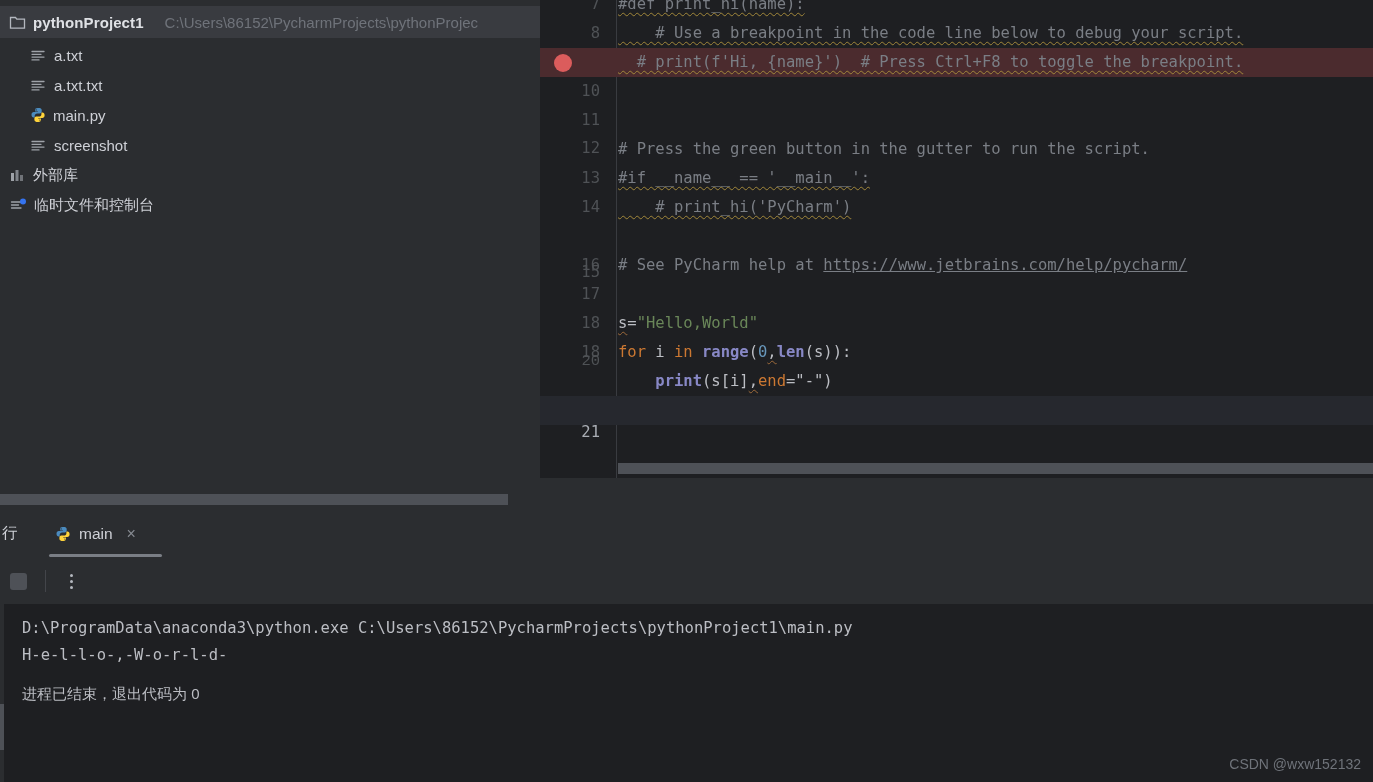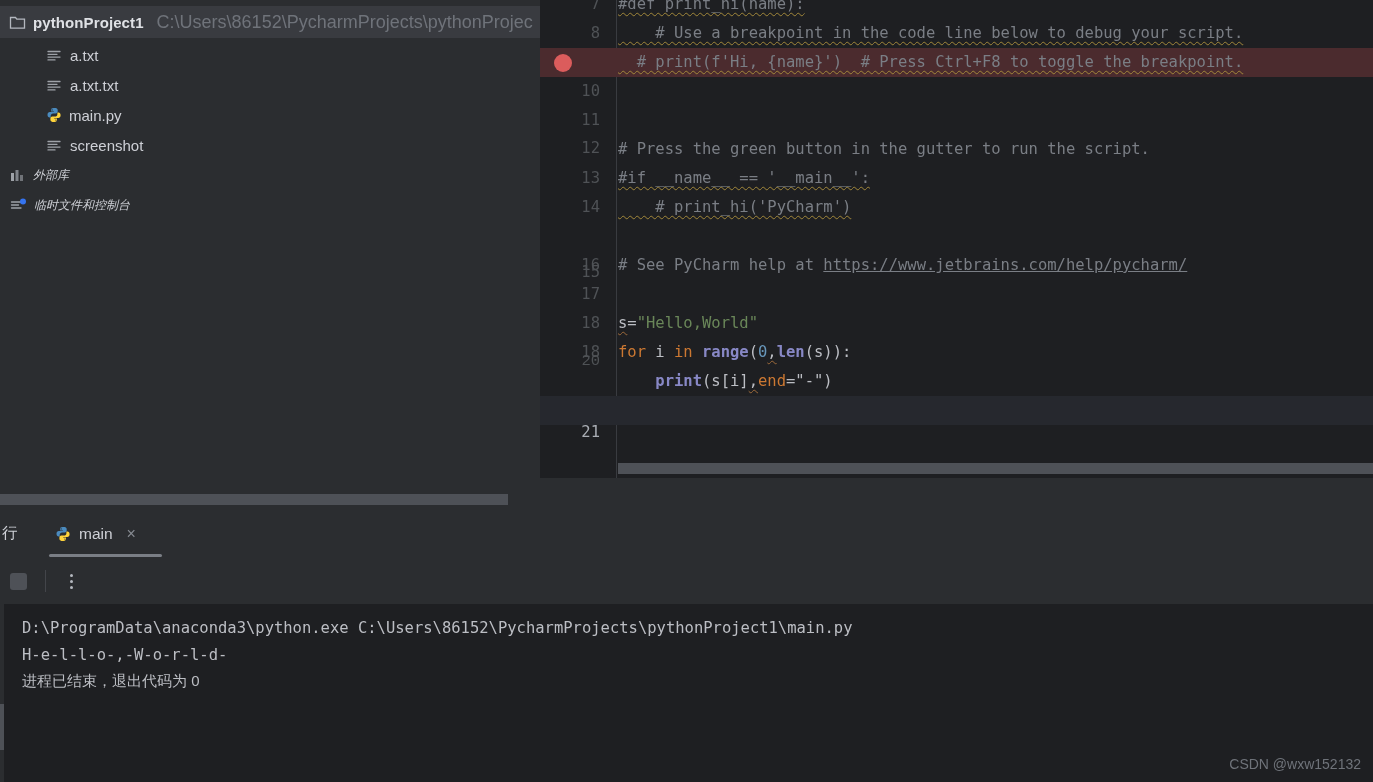--- a/index.html
+++ b/index.html
@@ -19,30 +19,30 @@
     position:absolute; left:0; top:0; width:540px; height:510px;
     background:#2b2d30; overflow:hidden;
   }
   .proj-topstrip { position:absolute; left:0; top:0; width:540px; height:6px; background:#2b2d30; }
   .proj-header {
     position:absolute; left:0; top:6px; width:540px; height:32px;
     background:#393b40; display:flex; align-items:center; padding-left:9px;
   }
   .proj-header .folder-ico { margin-right:7px; display:flex; align-items:center; }
   .proj-name { color:#dfe1e5; font-size:15px; font-weight:bold; letter-spacing:.1px; }
-  .proj-path { color:#6f737a; font-size:18px; margin-left:13px; white-space:nowrap; }
+  .proj-path { color:#6f737a; font-size:15px; margin-left:21px; white-space:nowrap; }
 
   .tree { position:absolute; left:0; top:40px; width:540px; }
   .tree-row {
     height:30px; display:flex; align-items:center; white-space:nowrap;
   }
   .tree-row .ico { display:flex; align-items:center; justify-content:center; flex:0 0 auto; }
   .tree-label { color:#ced0d6; font-size:15px; }
-  .tree-label.cjk { font-size:12px;font-style:italic; }
-  .indent-1 { padding-left:46px; }
+  .tree-label.cjk { font-size:15px; }
+  .indent-1 { padding-left:30px; }
   .indent-0 { padding-left:10px; }
   .tree-row .ico { margin-right:7px; }
 
   
   .proj-hscroll {
     position:absolute; left:0; top:494px; width:508px; height:11px;
     background:#4e5157; border-radius:0;
   }
   .proj-hscroll-track {
     position:absolute; left:0; top:494px; width:540px; height:11px; background:#2b2d30;
@@ -324,20 +324,20 @@
           <i></i>
       </div>
     </div>
 
     <div class="console">
       <div class="console-left-stripe"></div>
       <div class="console-scroll-thumb"></div>
       <div id="console-lines">
           <div class="cons-line" style="top: 11px;">D:\ProgramData\anaconda3\python.exe C:\Users\86152\PycharmProjects\pythonProject1\main.py</div>
           <div class="cons-line" style="top: 38px;">H-e-l-l-o-,-W-o-r-l-d-</div>
-          <div class="cons-line cjk" style="top: 63px; text-align: right;">进程已结束，退出代码为 0</div>
+          <div class="cons-line cjk" style="top: 76px; text-align: right;">进程已结束，退出代码为 0</div>
         </div>
     </div>
 
     <div class="watermark">CSDN @wxw152132</div>
   </div>
 
 </div>
 
 </body></html>

